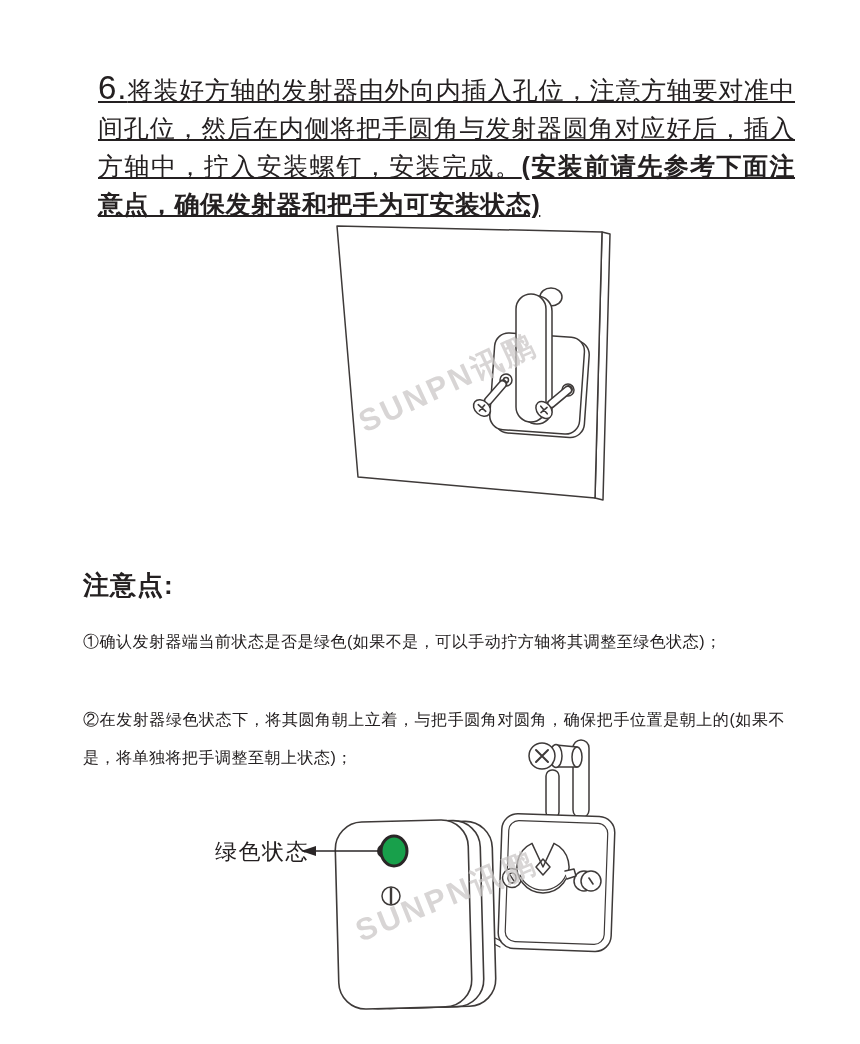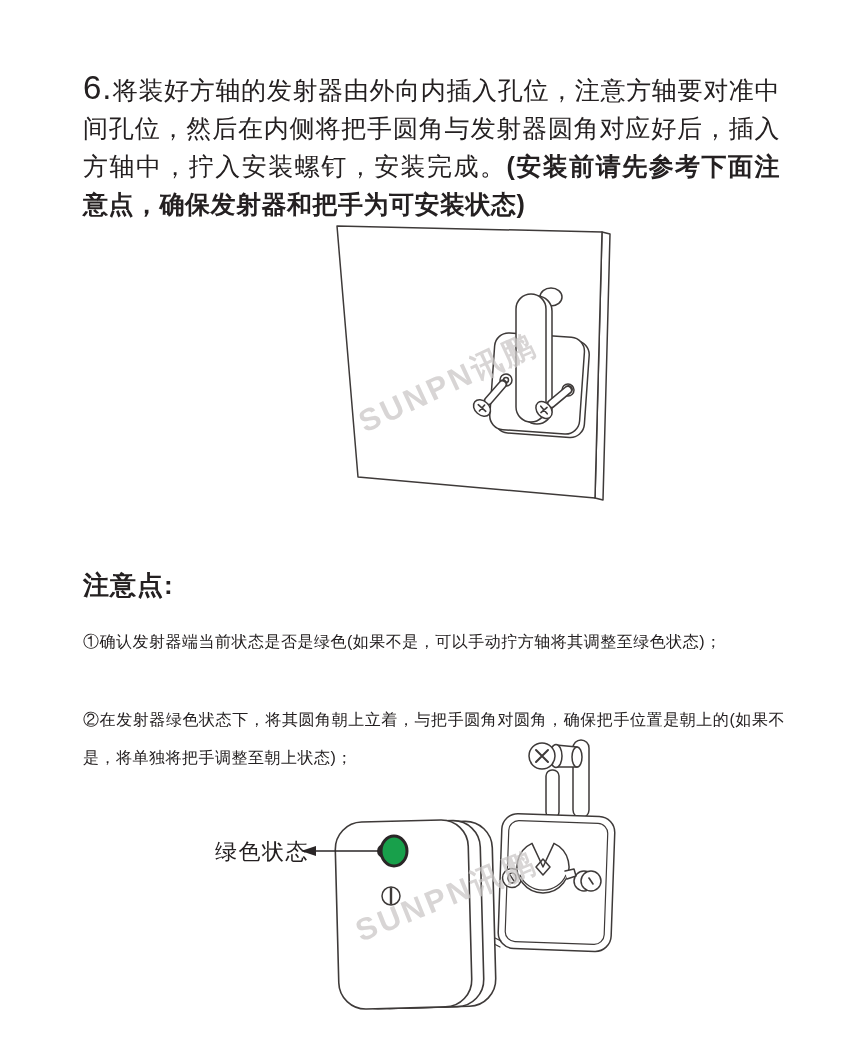--- a/index.html
+++ b/index.html
@@ -6,24 +6,25 @@
   body {
     width: 860px; height: 1044px;
     background: #ffffff;
     font-family: "Liberation Sans", sans-serif;
     color: #242021;
     position: relative;
     overflow: hidden;
   }
   .step-para {
     position: absolute;
-    left: 83px; top: 44px; width: 697px;
+    left: 98px; top: 44px; width: 697px;
     font-size: 25px; line-height: 38px;
     letter-spacing: 0.5px;
     text-align: justify;
+    text-decoration: underline;
   }
   .step-num { font-size: 33px; letter-spacing: 1px; }
   .em-bold { font-weight: 700; }
   .notes-heading {
     position: absolute;
     left: 83px; top: 568px;
     font-size: 26px; font-weight: 700; letter-spacing: 1px; text-align: center;
   }
   .note-para {
     position: absolute;

